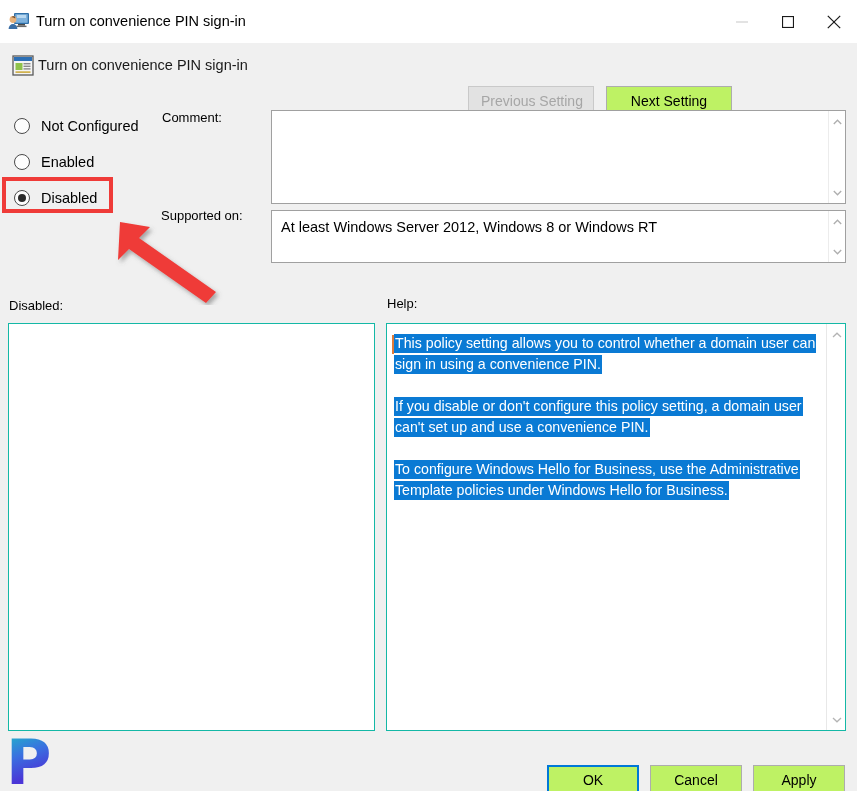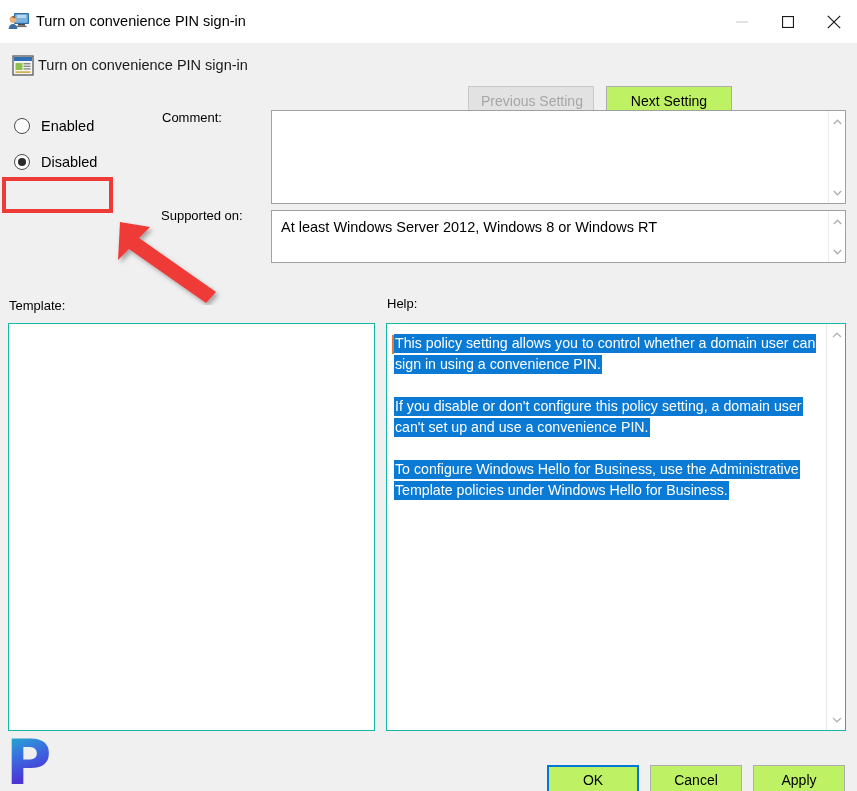--- a/index.html
+++ b/index.html
@@ -367,20 +367,24 @@
 
     <div class="hdr-buttons">
       <div class="btn prev disabled">Previous Setting</div>
       <div class="btn next">Next Setting</div>
     </div>
   </div>
 
   <div class="radio-group">
     <div class="radio-row">
       <span class="radio-ring"></span>
+      <span class="radio-label">Not Configured</span>
+    </div>
+    <div class="radio-row">
+      <span class="radio-ring"></span>
       <span class="radio-label">Enabled</span>
     </div>
     <div class="radio-row">
       <span class="radio-ring checked"></span>
       <span class="radio-label">Disabled</span>
     </div>
   </div>
 
   <div class="field-label lbl-comment">Comment:</div>
   <div class="textbox box-comment">
@@ -408,21 +412,21 @@
           </svg>
       </div>
       <div class="sb-arrow down">
         <svg width="9" height="6" viewBox="0 0 9 6">
             <polyline points="0.8,1 4.5,4.8 8.2,1" fill="none" stroke="#aeaeae" stroke-width="1.3"></polyline>
           </svg>
       </div>
     </div>
   </div>
 
-  <div class="field-label lbl-options">Template:</div>
+  <div class="field-label lbl-options">Disabled:</div>
   <div class="field-label lbl-help">Help:</div>
 
   <div class="panel panel-options"></div>
 
   <div class="panel panel-help">
     <div class="help-body">
       <div class="help-caret"></div>
       <p class="help-para"><span class="hl">This policy setting allows you to control whether a domain user can sign in using a convenience PIN.</span></p>
       <p class="help-para"><span class="hl">If you disable or don't configure this policy setting, a domain user can't set up and use a convenience PIN.</span></p>
       <p class="help-para"><span class="hl">To configure Windows Hello for Business, use the Administrative Template policies under Windows Hello for Business.</span></p>

